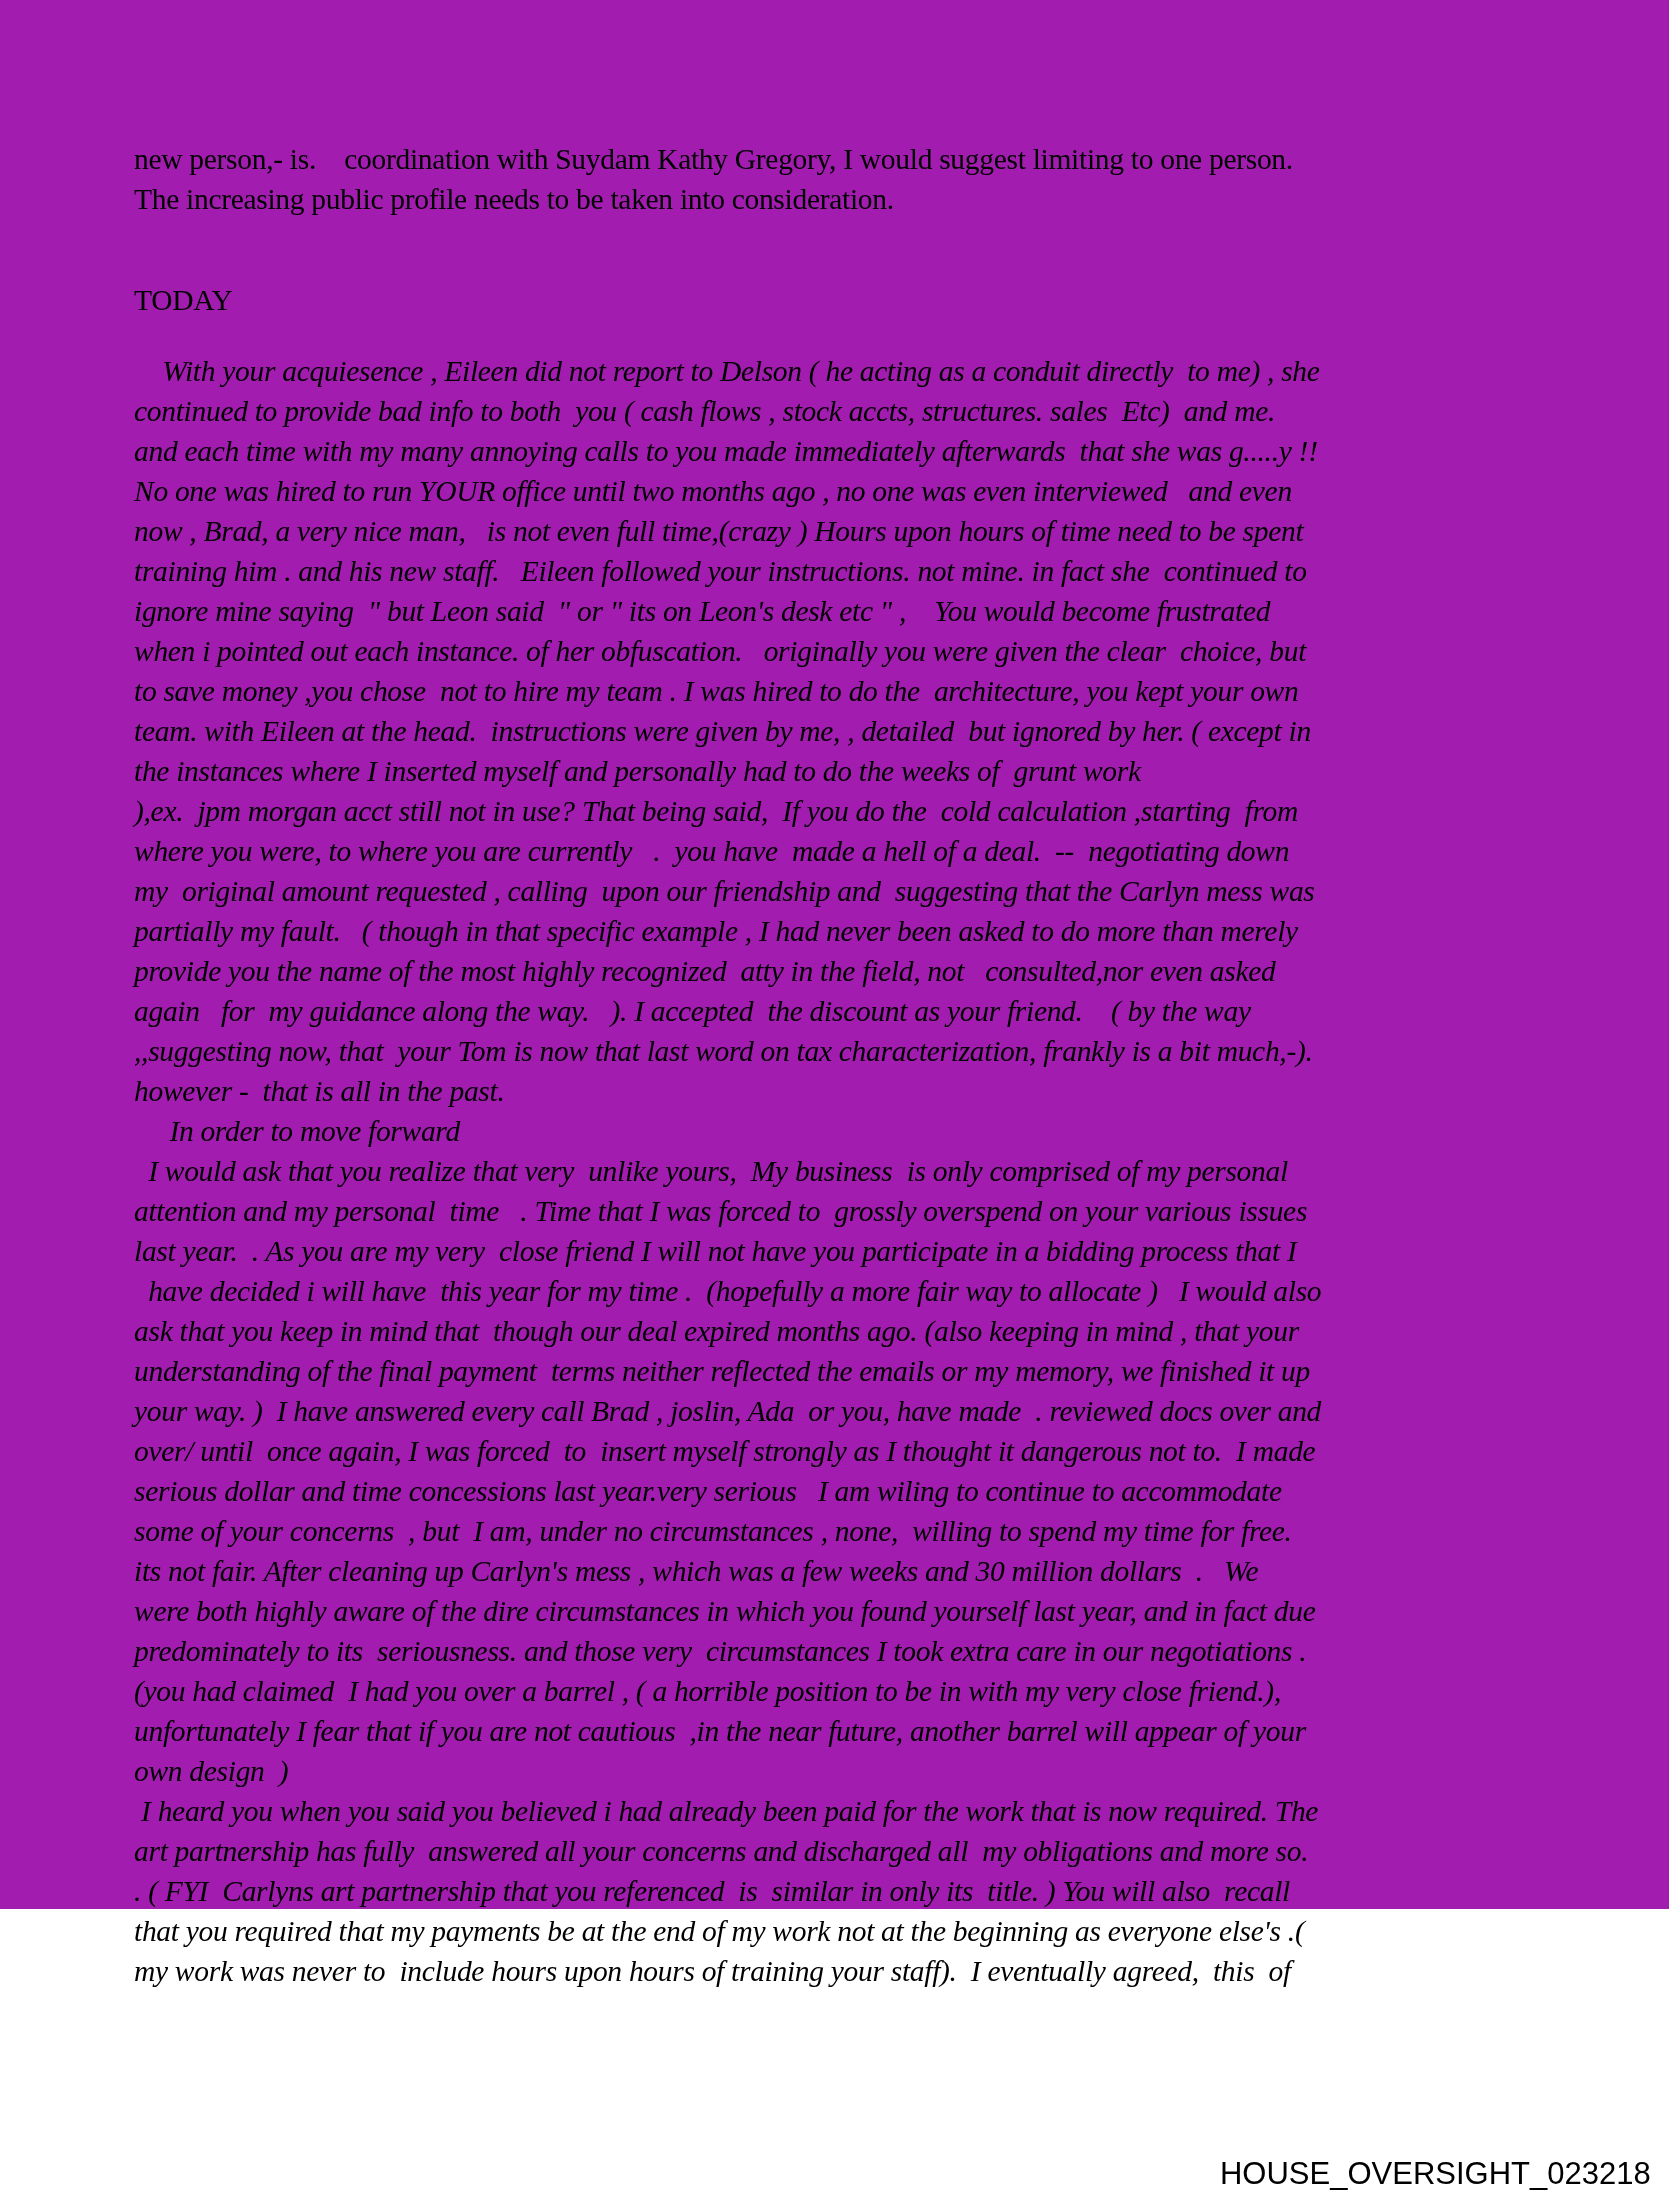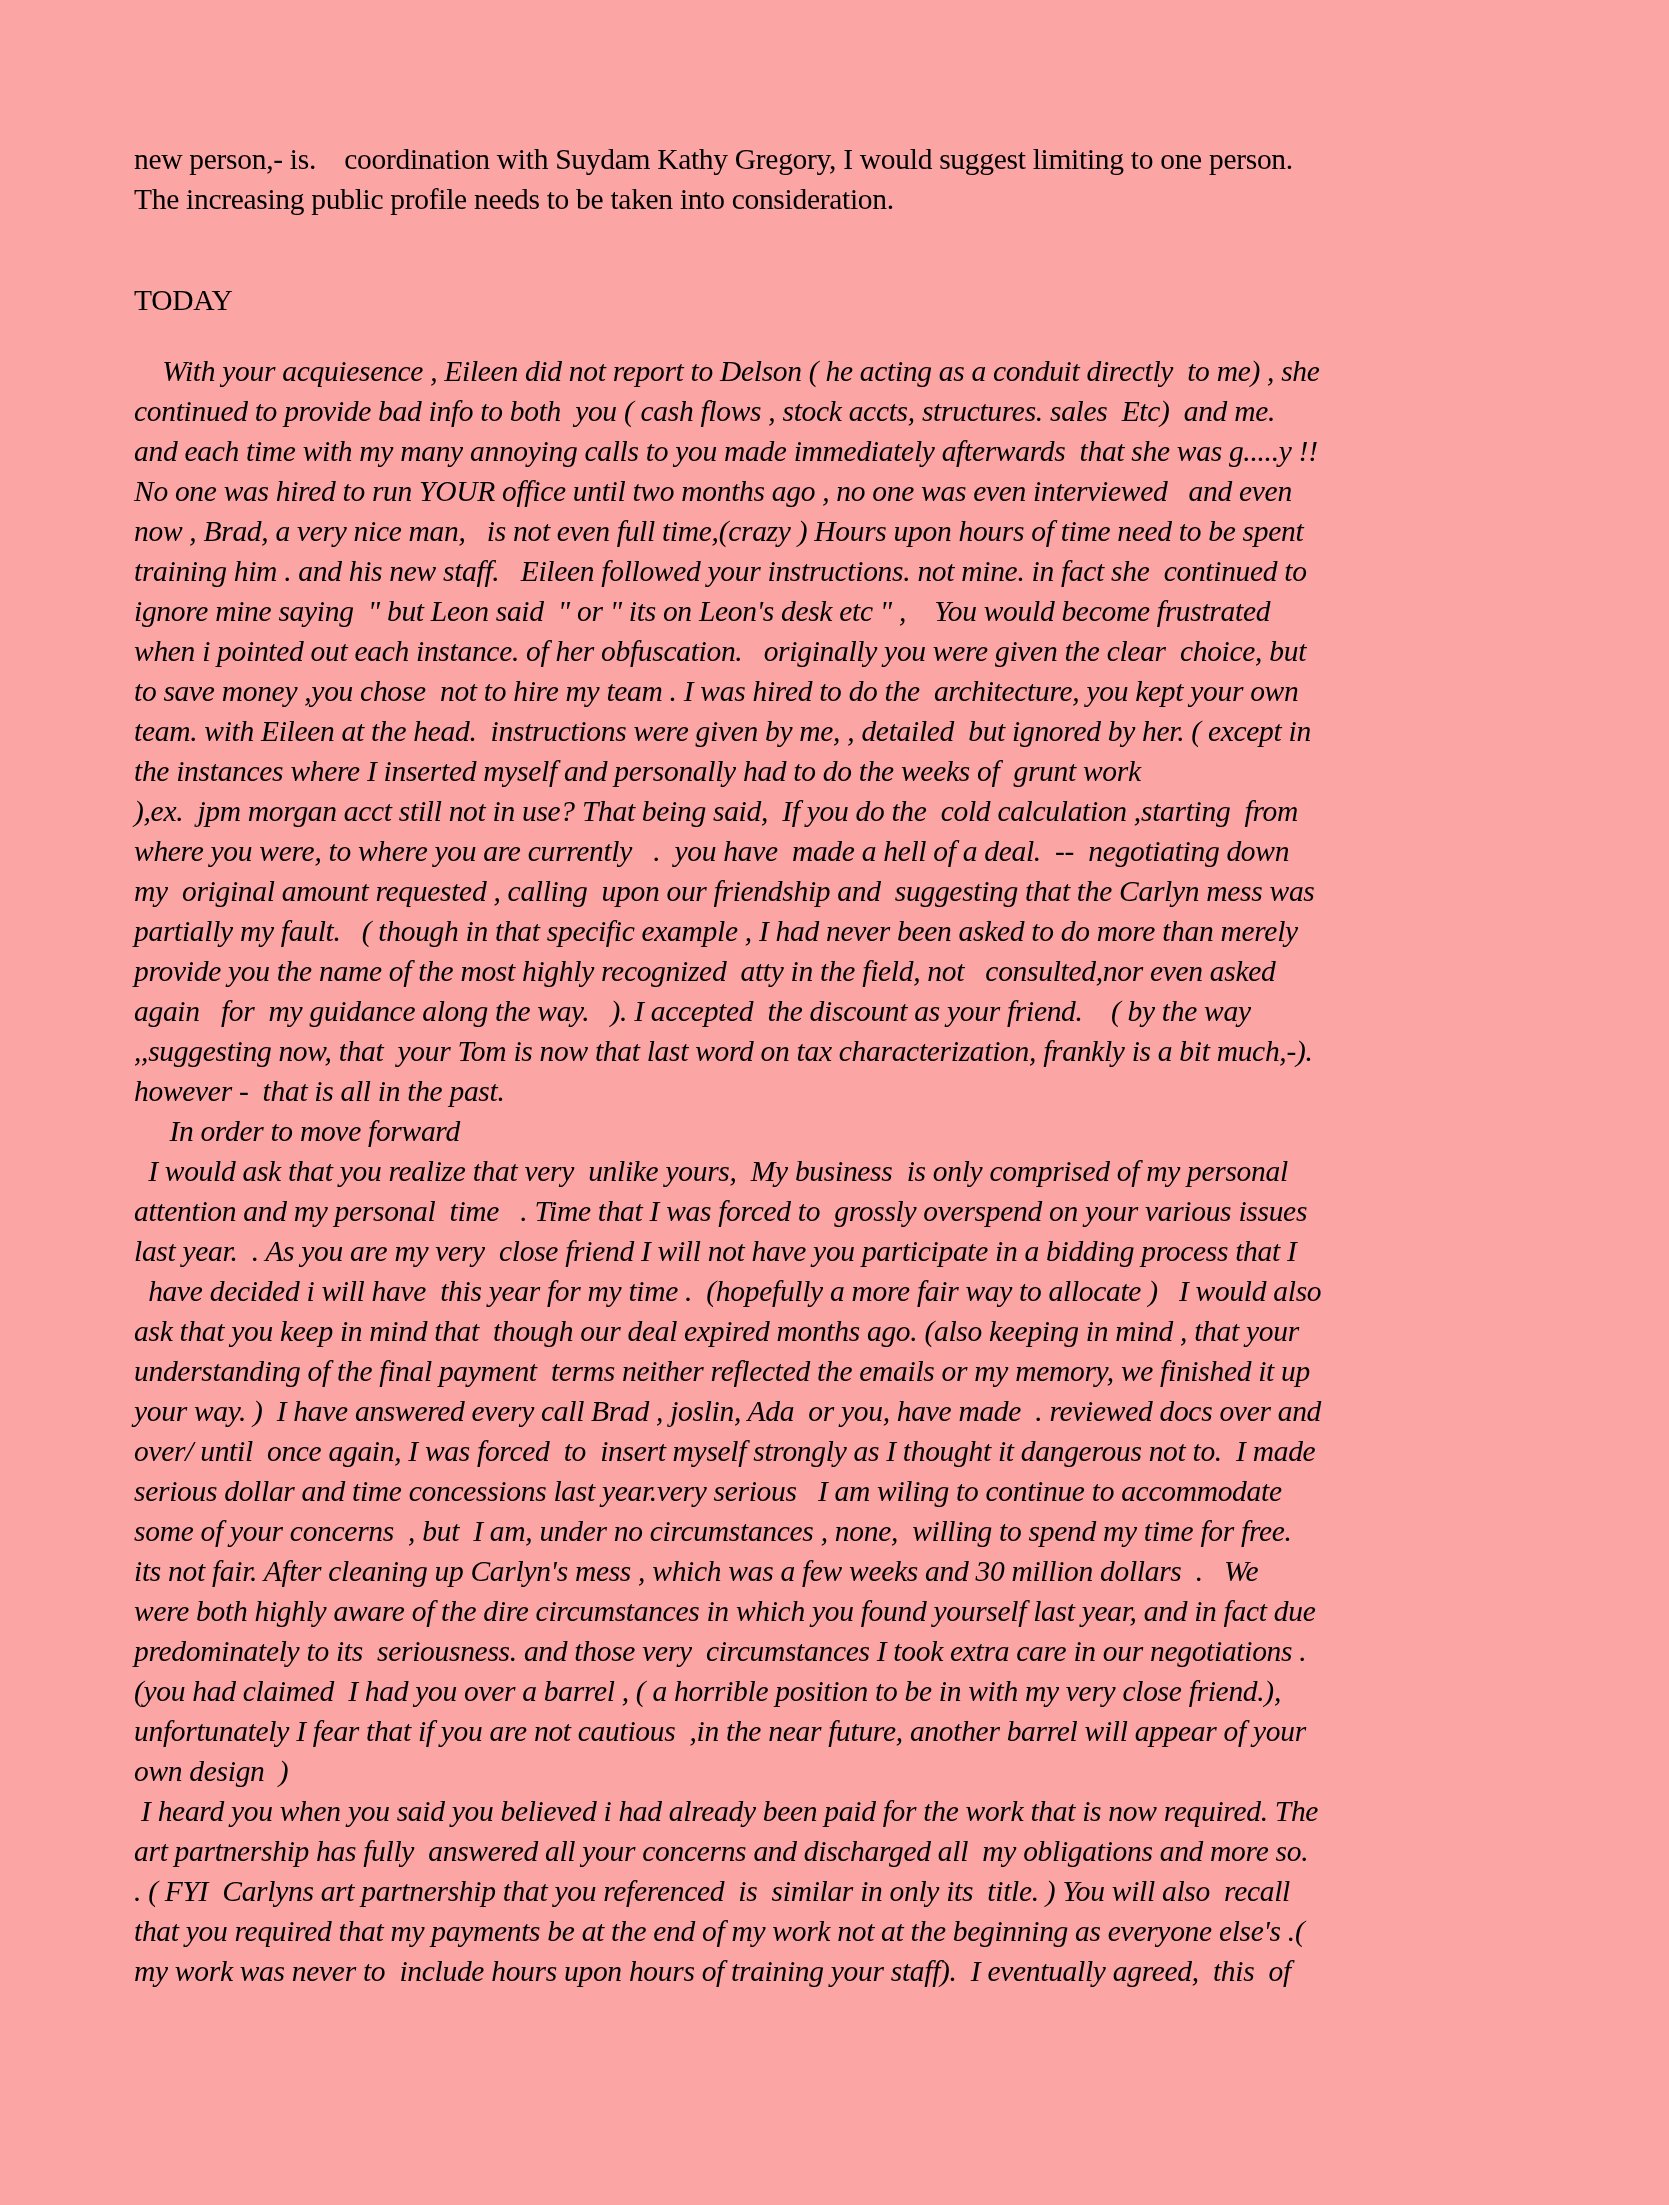--- a/index.html
+++ b/index.html
@@ -10,22 +10,22 @@
   body {
     width: 1669px;
     height: 2205px;
     position: relative;
     overflow: hidden;
   }
   .page {
     position: absolute;
     left: 0; top: 0;
     width: 1669px;
-    height: 2205px;
-    background: #fca5a5;
+    height: 1909px;
+    background: #a21caf;
   }
   .textblock {
     position: absolute;
     left: 134px;
     color: #000000;
     font-family: "Liberation Serif", serif;
     font-size: 29.5px;
     line-height: 40px;
     white-space: pre;
     letter-spacing: -0.3px;
@@ -89,15 +89,16 @@
 predominately to its  seriousness. and those very  circumstances I took extra care in our negotiations .
 (you had claimed  I had you over a barrel , ( a horrible position to be in with my very close friend.),
 unfortunately I fear that if you are not cautious  ,in the near future, another barrel will appear of your
 own design  )
  I heard you when you said you believed i had already been paid for the work that is now required. The
 art partnership has fully  answered all your concerns and discharged all  my obligations and more so.
 . ( FYI  Carlyns art partnership that you referenced  is  similar in only its  title. ) You will also  recall
 that you required that my payments be at the end of my work not at the beginning as everyone else's .(
 my work was never to  include hours upon hours of training your staff).  I eventually agreed,  this  of</div>
 
+  <div class="bates">HOUSE_OVERSIGHT_023218</div>
 
 </div>
 
 
 </body></html>

